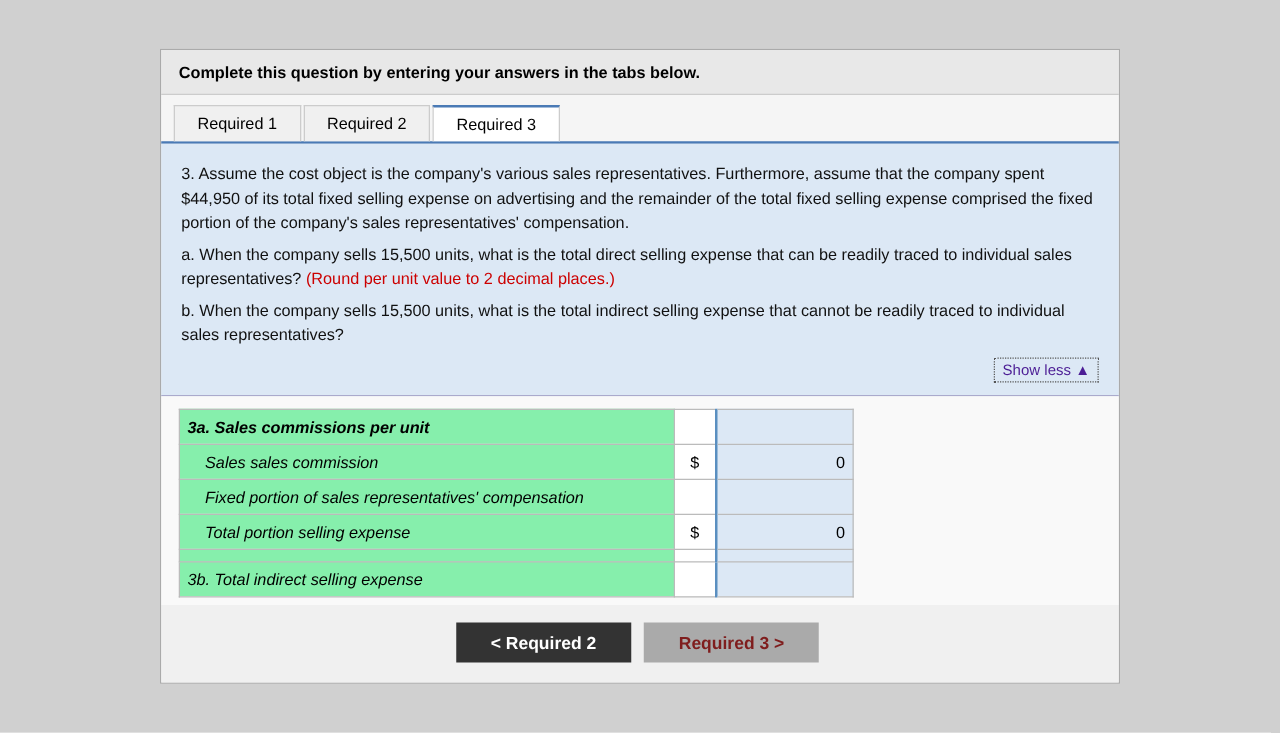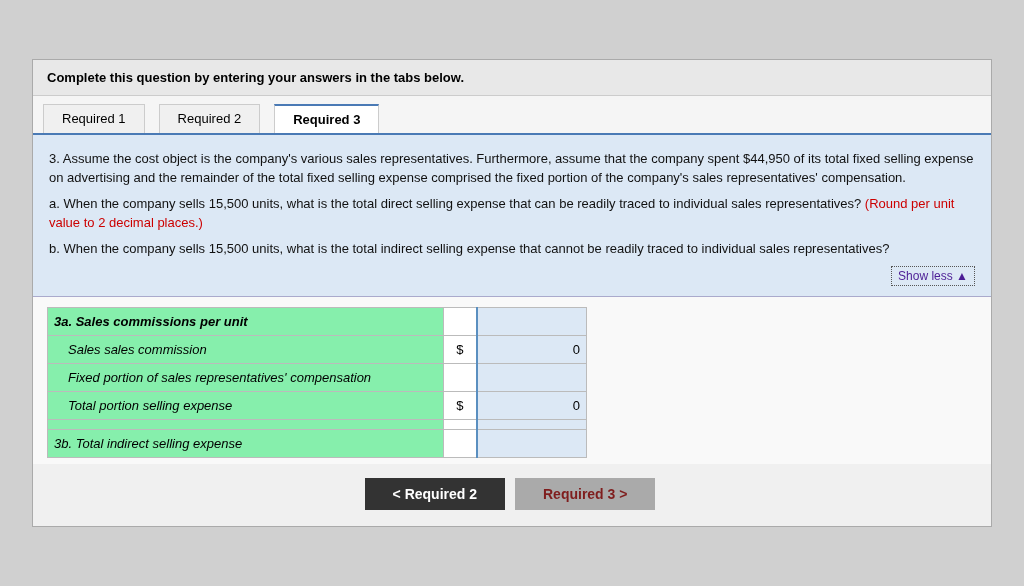--- a/index.html
+++ b/index.html
@@ -8,54 +8,53 @@
       font-size: 13px;
       background: #d0d0d0;
       display: flex;
       justify-content: center;
       align-items: center;
       width: 1024px;
       height: 586px;
       overflow: hidden;
     }
     .main-container {
-      width: 960px;
+      width: 768px;
       background: #f0f0f0;
       border: 1px solid #aaa;
     }
     .instruction-bar {
       background: #e8e8e8;
       border-bottom: 1px solid #ccc;
       padding: 10px 14px;
     }
     .instruction-bar span {
       font-weight: bold;
       font-size: 13px;
     }
     .tabs-row {
       display: flex;
       border-bottom: 2px solid #4a7ab5;
       padding-top: 8px;
       padding-left: 10px;
       background: #f5f5f5;
-      gap: 12px;
     }
     .tab {
       padding: 6px 18px;
       border: 1px solid #ccc;
       border-bottom: none;
       cursor: pointer;
       font-size: 13px;
       background: #f0f0f0;
       margin-right: 2px;
     }
     .tab.active {
       background: #fff;
       border-top: 2px solid #4a7ab5;
-      font-weight: bold;
+      font-weight: normal;
     }
     .content-area {
       background: #dce8f5;
       padding: 14px 16px 10px 16px;
       border-bottom: 1px solid #aac;
     }
     .question-text {
       font-size: 13px;
       line-height: 1.5;
       color: #111;

